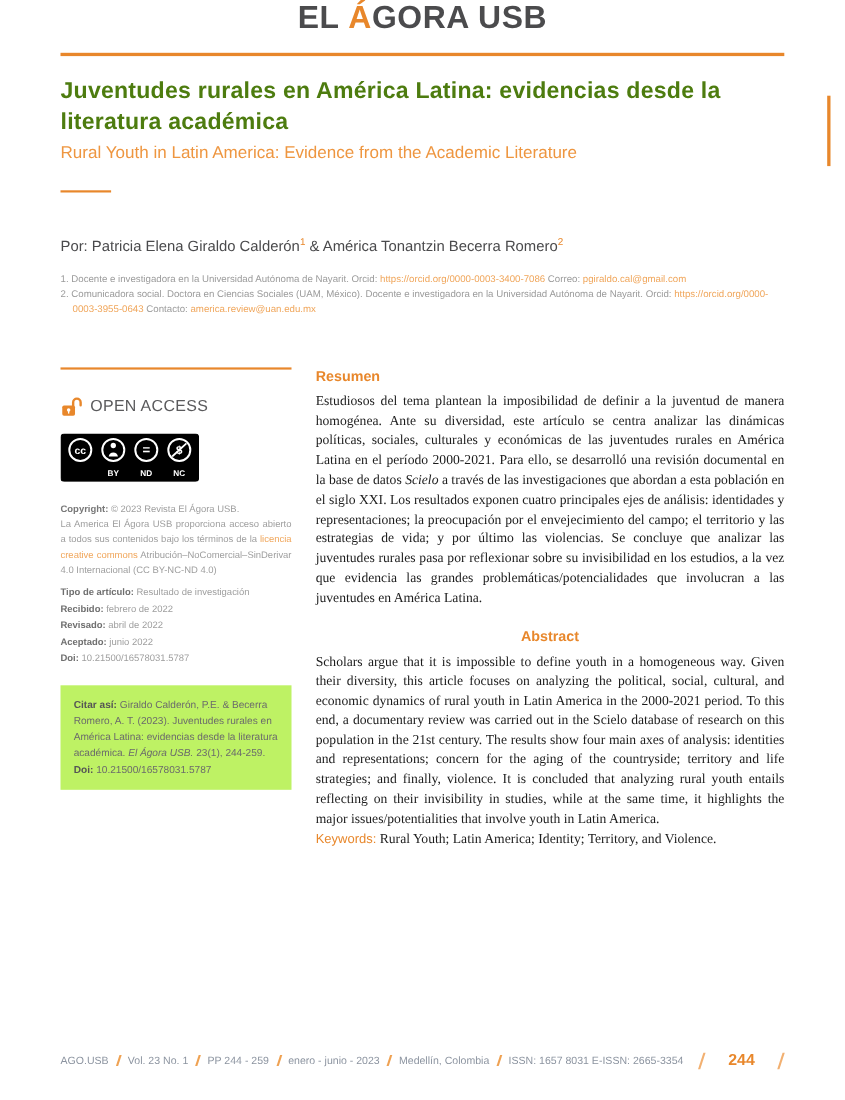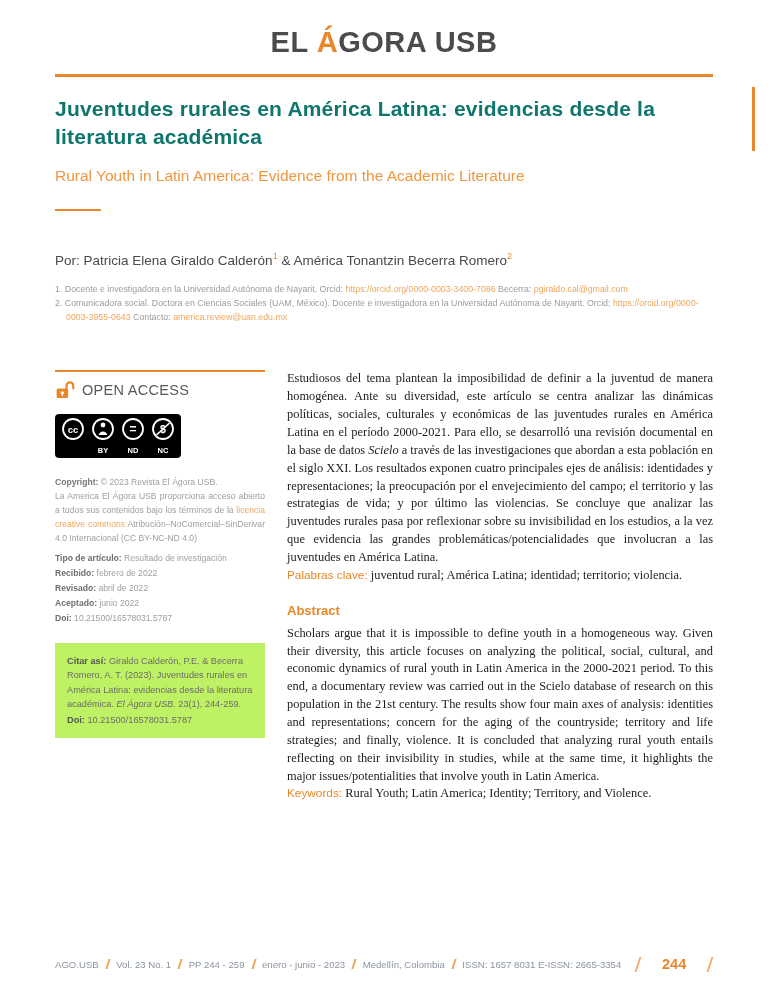--- a/index.html
+++ b/index.html
@@ -1,57 +1,57 @@
 <!DOCTYPE html>
 <html><head>
 <meta charset="utf-8">
 <style>
   * { margin:0; padding:0; box-sizing:border-box; }
   html,body { background:#ffffff; }
   body { font-family:"Liberation Sans", sans-serif; }
   .page { position:relative; width:768px; height:1000px; background:#fff; overflow:hidden; }
 
   
-  .logo { text-align:center; padding-top:26px; font-size:29px; font-weight:bold; color:#4b4b4d; letter-spacing:0.5px; }
+  .logo { text-align:center; font-size:29px; font-weight:bold; color:#4b4b4d; letter-spacing:0.5px; }
   .logo .accent { color:#E8872B; }
   .header-rule { margin:15px 55px 0; border-top:3px solid #E8872B; }
   .right-accent { position:absolute; right:13px; top:87px; width:3px; height:64px; background:#E8872B; }
 
   
   .title-block { margin:18px 55px 0; }
-  .title-es { color:#0f766e; font-size:21px; font-weight:bold; line-height:1.35; letter-spacing:0.2px; }
-  .title-en { color:#EE9640; font-size:15.5px; font-weight:400; margin-top:15px; }
+  .title-es { color:#4d7c0f; font-size:21px; font-weight:bold; line-height:1.35; letter-spacing:0.2px; }
+  .title-en { color:#EE9640; font-size:15.5px; font-weight:400; margin-top:5px; }
   .title-dash { width:46px; border-top:2px solid #E8872B; margin-top:24px; }
 
   
   .byline { margin:40px 55px 0; font-size:13.5px; color:#4a4a4c; }
   .byline sup { color:#E8872B; font-size:9px; }
   .footnotes { margin:15px 55px 0; }
   .fn { font-size:8.8px; color:#9b9b9b; line-height:1.6; padding-left:11px; text-indent:-11px; }
   .link { color:#F0A65B; text-decoration:none; cursor:pointer; }
 
   
   .columns { display:flex; gap:22px; margin:46px 55px 0; }
   .sidebar { width:210px; flex:none; }
   .sidebar-rule { border-top:2px solid #E8872B; }
-  .open-access { display:flex; align-items:center; gap:7px; margin-top:8px; color:#5a5a5c; font-size:14.5px; letter-spacing:0.3px; }
+  .open-access { display:flex; align-items:center; gap:7px; margin-top:24px; color:#5a5a5c; font-size:14.5px; letter-spacing:0.3px; }
   .cc-badge { margin-top:14px; display:block; cursor:pointer; }
   .copyright { margin-top:18px; font-size:8.6px; color:#9e9e9e; line-height:1.62; text-align:justify; }
   .copyright b { color:#787878; }
   .license-link { color:#F0A65B; cursor:pointer; }
   .meta { margin-top:5px; font-size:8.6px; color:#9e9e9e; line-height:1.75; }
   .meta b { color:#6f6f6f; }
   .citation-box { margin-top:17px; background:#bef264; padding:11px 12px; font-size:9.2px; color:#6b6b6b; line-height:1.55; }
   .citation-box b { color:#555; }
   .citation-box p + p { margin-top:2px; }
 
   
   .main { flex:1; font-family:"Liberation Serif", serif; }
   .abs-heading { font-family:"Liberation Sans", sans-serif; color:#E8872B; font-size:13px; font-weight:bold; margin-bottom:7px; }
-  .abs-heading.en { margin-top:18px; }
+  .abs-heading.en { margin-top:18px;text-align:center; }
   .abs-body { font-size:12.4px; color:#1c1c1c; line-height:1.44; text-align:justify; }
   .kw-label { color:#E8872B; font-family:"Liberation Sans", sans-serif; font-size:11.8px; }
 
   
   .footer { position:absolute; left:55px; right:50px; bottom:28px; display:flex; align-items:center; font-size:9.6px; color:#8C94A0; }
   .sep { display:inline-block; width:1.5px; height:10px; background:#EFA253; transform:skewX(-18deg); margin:0 8px; }
   .pagenum { margin-left:auto; display:flex; align-items:center;gap:16px; }
   .pg-slash { display:inline-block; width:1.8px; height:15px; background:#F2B071; transform:skewX(-18deg); margin:0 7px; }
   .pg-num { color:#E8872B; font-weight:bold; font-size:14.5px; }
 </style>
@@ -66,21 +66,21 @@
 
   <div class="title-block">
     <h1 class="title-es">Juventudes rurales en América Latina: evidencias desde la literatura académica</h1>
     <h2 class="title-en">Rural Youth in Latin America: Evidence from the Academic Literature</h2>
     <div class="title-dash"></div>
   </div>
 
   <p class="byline"><span>Por: </span><span>Patricia Elena Giraldo Calderón</span><sup>1</sup><span> &amp; </span><span>América Tonantzin Becerra Romero</span><sup>2</sup></p>
 
   <div class="footnotes">
-    <p class="fn"><span>1.</span><span> Docente e investigadora en la Universidad Autónoma de Nayarit. Orcid: </span><a class="link">https://orcid.org/0000-0003-3400-7086</a><span> Becerra: </span><a class="link">pgiraldo.cal@gmail.com</a></p>
+    <p class="fn"><span>1.</span><span> Docente e investigadora en la Universidad Autónoma de Nayarit. Orcid: </span><a class="link">https://orcid.org/0000-0003-3400-7086</a><span> Correo: </span><a class="link">pgiraldo.cal@gmail.com</a></p>
     <p class="fn"><span>2.</span><span> Comunicadora social. Doctora en Ciencias Sociales (UAM, México). Docente e investigadora en la Universidad Autónoma de Nayarit.</span><span> Orcid: </span><a class="link">https://orcid.org/0000-0003-3955-0643</a><span> Contacto: </span><a class="link">america.review@uan.edu.mx</a></p>
   </div>
 
   <div class="columns">
 
     <aside class="sidebar">
       <div class="sidebar-rule"></div>
 
       <div class="open-access">
         <svg width="20" height="20" viewBox="0 0 20 20">
@@ -127,22 +127,22 @@
         <p class="meta-row"><b>Doi:</b><span> 10.21500/16578031.5787</span></p>
       </div>
 
       <div class="citation-box">
         <p><b>Citar así:</b><span> Giraldo Calderón, P.E. &amp; Becerra Romero, A. T. (2023). Juventudes rurales en América Latina: evidencias desde la literatura académica. </span><i>El Ágora USB.</i><span> 23(1), 244-259.</span></p>
         <p><b>Doi:</b><span> 10.21500/16578031.5787</span></p>
       </div>
     </aside>
 
     <main class="main">
+      <h3 class="abs-heading">Resumen</h3>
       <p class="abs-body"><span>Estudiosos del tema plantean la imposibilidad de definir a la juventud de manera homogénea. Ante su diversidad, este artículo se centra analizar las dinámicas políticas, sociales, culturales y económicas de las juventudes rurales en América Latina en el período 2000-2021. Para ello, se desarrolló una revisión documental en la base de datos </span><i>Scielo</i><span> a través de las investigaciones que abordan a esta población en el siglo XXI. Los resultados exponen cuatro principales ejes de análisis: identidades y representaciones; la preocupación por el envejecimiento del campo; el territorio y las estrategias de vida; y por último las violencias. Se concluye que analizar las juventudes rurales pasa por reflexionar sobre su invisibilidad en los estudios, a la vez que evidencia las grandes problemáticas/potencialidades que involucran a las juventudes en América Latina.</span></p>
-      <p class="abs-body"><span class="kw-label">Palabras clave:</span><span> juventud rural; América Latina; identidad; territorio; violencia.</span></p>
 
       <h3 class="abs-heading en">Abstract</h3>
       <p class="abs-body">Scholars argue that it is impossible to define youth in a homogeneous way. Given their diversity, this article focuses on analyzing the political, social, cultural, and economic dynamics of rural youth in Latin America in the 2000-2021 period. To this end, a documentary review was carried out in the Scielo database of research on this population in the 21st century. The results show four main axes of analysis: identities and representations; concern for the aging of the countryside; territory and life strategies; and finally, violence. It is concluded that analyzing rural youth entails reflecting on their invisibility in studies, while at the same time, it highlights the major issues/potentialities that involve youth in Latin America.</p>
       <p class="abs-body"><span class="kw-label">Keywords:</span><span> Rural Youth; Latin America; Identity; Territory, and Violence.</span></p>
     </main>
   </div>
 
   <footer class="footer">
     <span>AGO.USB</span>
       <span class="sep"></span>

